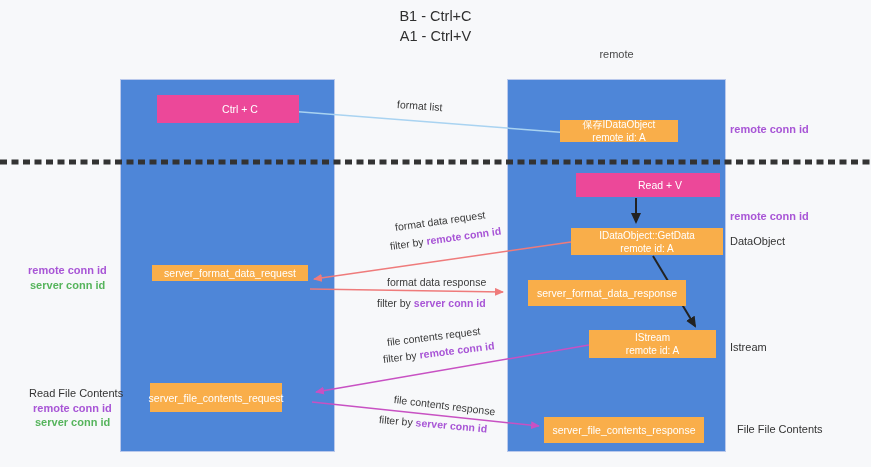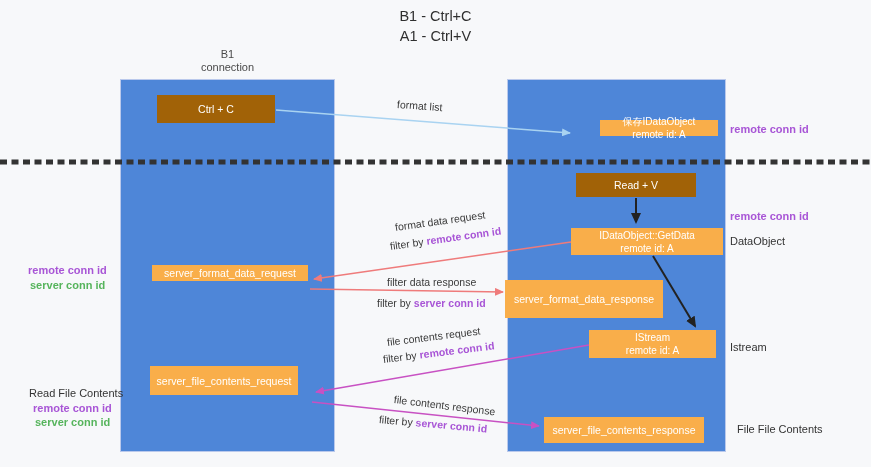--- a/index.html
+++ b/index.html
@@ -17,31 +17,31 @@
   #lh-right { left:507px; top:48px; width:219px; }
   .lane { position:absolute; top:79px; height:373px; background:#4e86d8; border:1px solid #bac9ec; box-sizing:border-box; z-index:1; }
   #lane-left  { left:120px; width:215px; }
   #lane-right { left:507px; width:219px; }
   svg.overlay { position:absolute; left:0; top:0; z-index:5; }
   .box {
     position:absolute; display:flex; flex-direction:column; align-items:center; justify-content:center;
     color:#fff; z-index:6; text-align:center; white-space:nowrap;
   }
   .box.orange { background:#f9ae4a; }
-  .box.green  { background:#a16207; }
+  .box.green  { background:#ec4899;padding-left:24px; }
   .one { font-size:10.5px; }
   .two { font-size:10px; line-height:13px; }
   #box-ctrl-c    { left:157px; top:95px;  width:118px; height:28px; }
-  #box-save-obj  { left:600px; top:120px; width:118px; height:16px; }
+  #box-save-obj  { left:560px; top:120px; width:118px; height:22px; }
   #box-ctrl-v    { left:576px; top:173px; width:120px; height:24px; }
   #box-getdata   { left:571px; top:228px; width:152px; height:27px; }
   #box-fmt-req   { left:152px; top:265px; width:156px; height:16px; }
-  #box-fmt-resp  { left:505px; top:280px; width:158px; height:38px; }
+  #box-fmt-resp  { left:528px; top:280px; width:158px; height:26px; }
   #box-istream   { left:589px; top:330px; width:127px; height:28px; }
-  #box-file-req  { left:150px; top:366px; width:148px; height:29px; }
+  #box-file-req  { left:150px; top:383px; width:132px; height:29px; }
   #box-file-resp { left:544px; top:417px; width:160px; height:26px;text-align:center; }
   .lbl { position:absolute; z-index:7; white-space:nowrap; }
   .mid { font-size:10.5px; color:#3a3a3a; transform-origin:0 50%; }
   .side { font-size:11px; color:#333; }
   .purple  { color:#a855d6; font-weight:bold; }
   .greentx { color:#56b45c; font-weight:bold; }
   .pfx { margin-right:3px; }
   #lbl-format-list { left:397px; top:98px;  transform:rotate(4deg); }
   #lbl-fdr         { left:395px; top:221px; transform:rotate(-8deg); }
   #lbl-fdr-filter  { left:390px; top:240px; transform:rotate(-8deg); }
@@ -65,25 +65,22 @@
 </head>
 <body>
 
 <div class="canvas">
 
   <div class="title">
     <div>B1 - Ctrl+C</div>
     <div>A1 - Ctrl+V</div>
   </div>
 
-  <div class="lane-header" id="lh-left">
-    <div>B1</div>
-    <div>connection</div>
-  </div>
   <div class="lane-header" id="lh-right">
+    <div>remote</div>
   </div>
 
   <div class="lane" id="lane-left"></div>
   <div class="lane" id="lane-right"></div>
 
   <svg class="overlay" width="871" height="467">
     <defs>
       <marker id="m-blue" markerUnits="userSpaceOnUse" markerWidth="10" markerHeight="8" refX="8" refY="4" orient="auto">
         <path d="M0,0 L9,4 L0,8 z" fill="#a9d3f1"></path>
       </marker>
@@ -154,21 +151,21 @@
     <div>server_file_contents_response</div>
   </div>
 
   <div class="lbl mid" id="lbl-format-list">format list</div>
 
   <div class="lbl mid" id="lbl-fdr">format data request</div>
   <div class="lbl mid" id="lbl-fdr-filter">
     <span class="pfx">filter by</span><span class="purple">remote conn id</span>
   </div>
 
-  <div class="lbl mid" id="lbl-fdresp">filter data response</div>
+  <div class="lbl mid" id="lbl-fdresp">format data response</div>
   <div class="lbl mid" id="lbl-fdresp-filter">
     <span class="pfx">filter by</span><span class="purple">server conn id</span>
   </div>
 
   <div class="lbl mid" id="lbl-fcr">file contents request</div>
   <div class="lbl mid" id="lbl-fcr-filter">
     <span class="pfx">filter by</span><span class="purple">remote conn id</span>
   </div>
 
   <div class="lbl mid" id="lbl-fcresp">file contents response</div>

